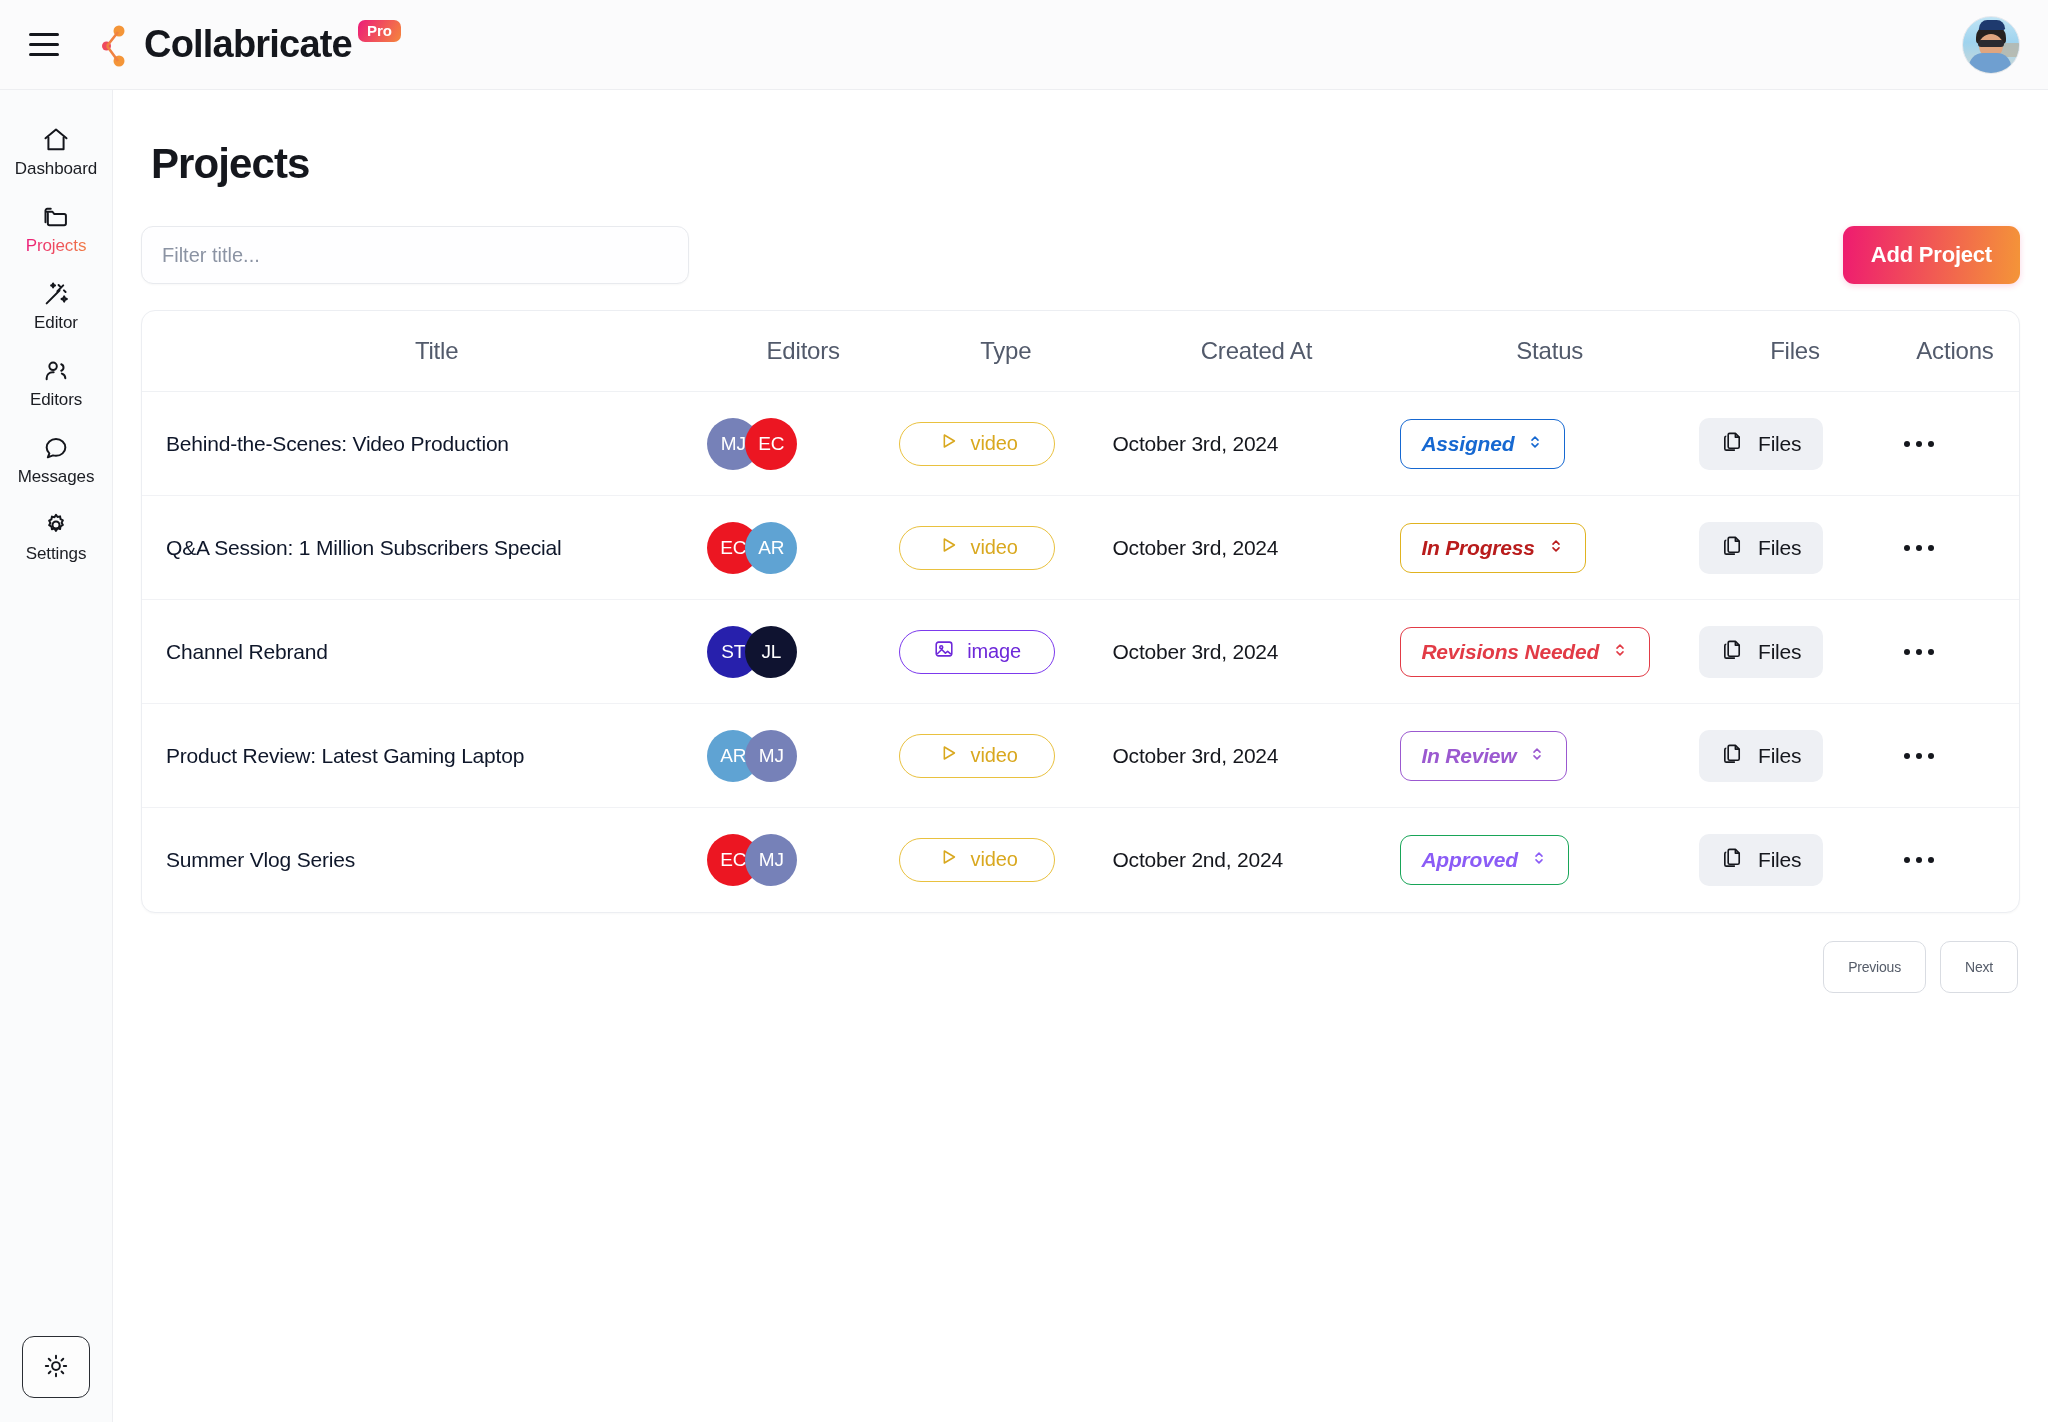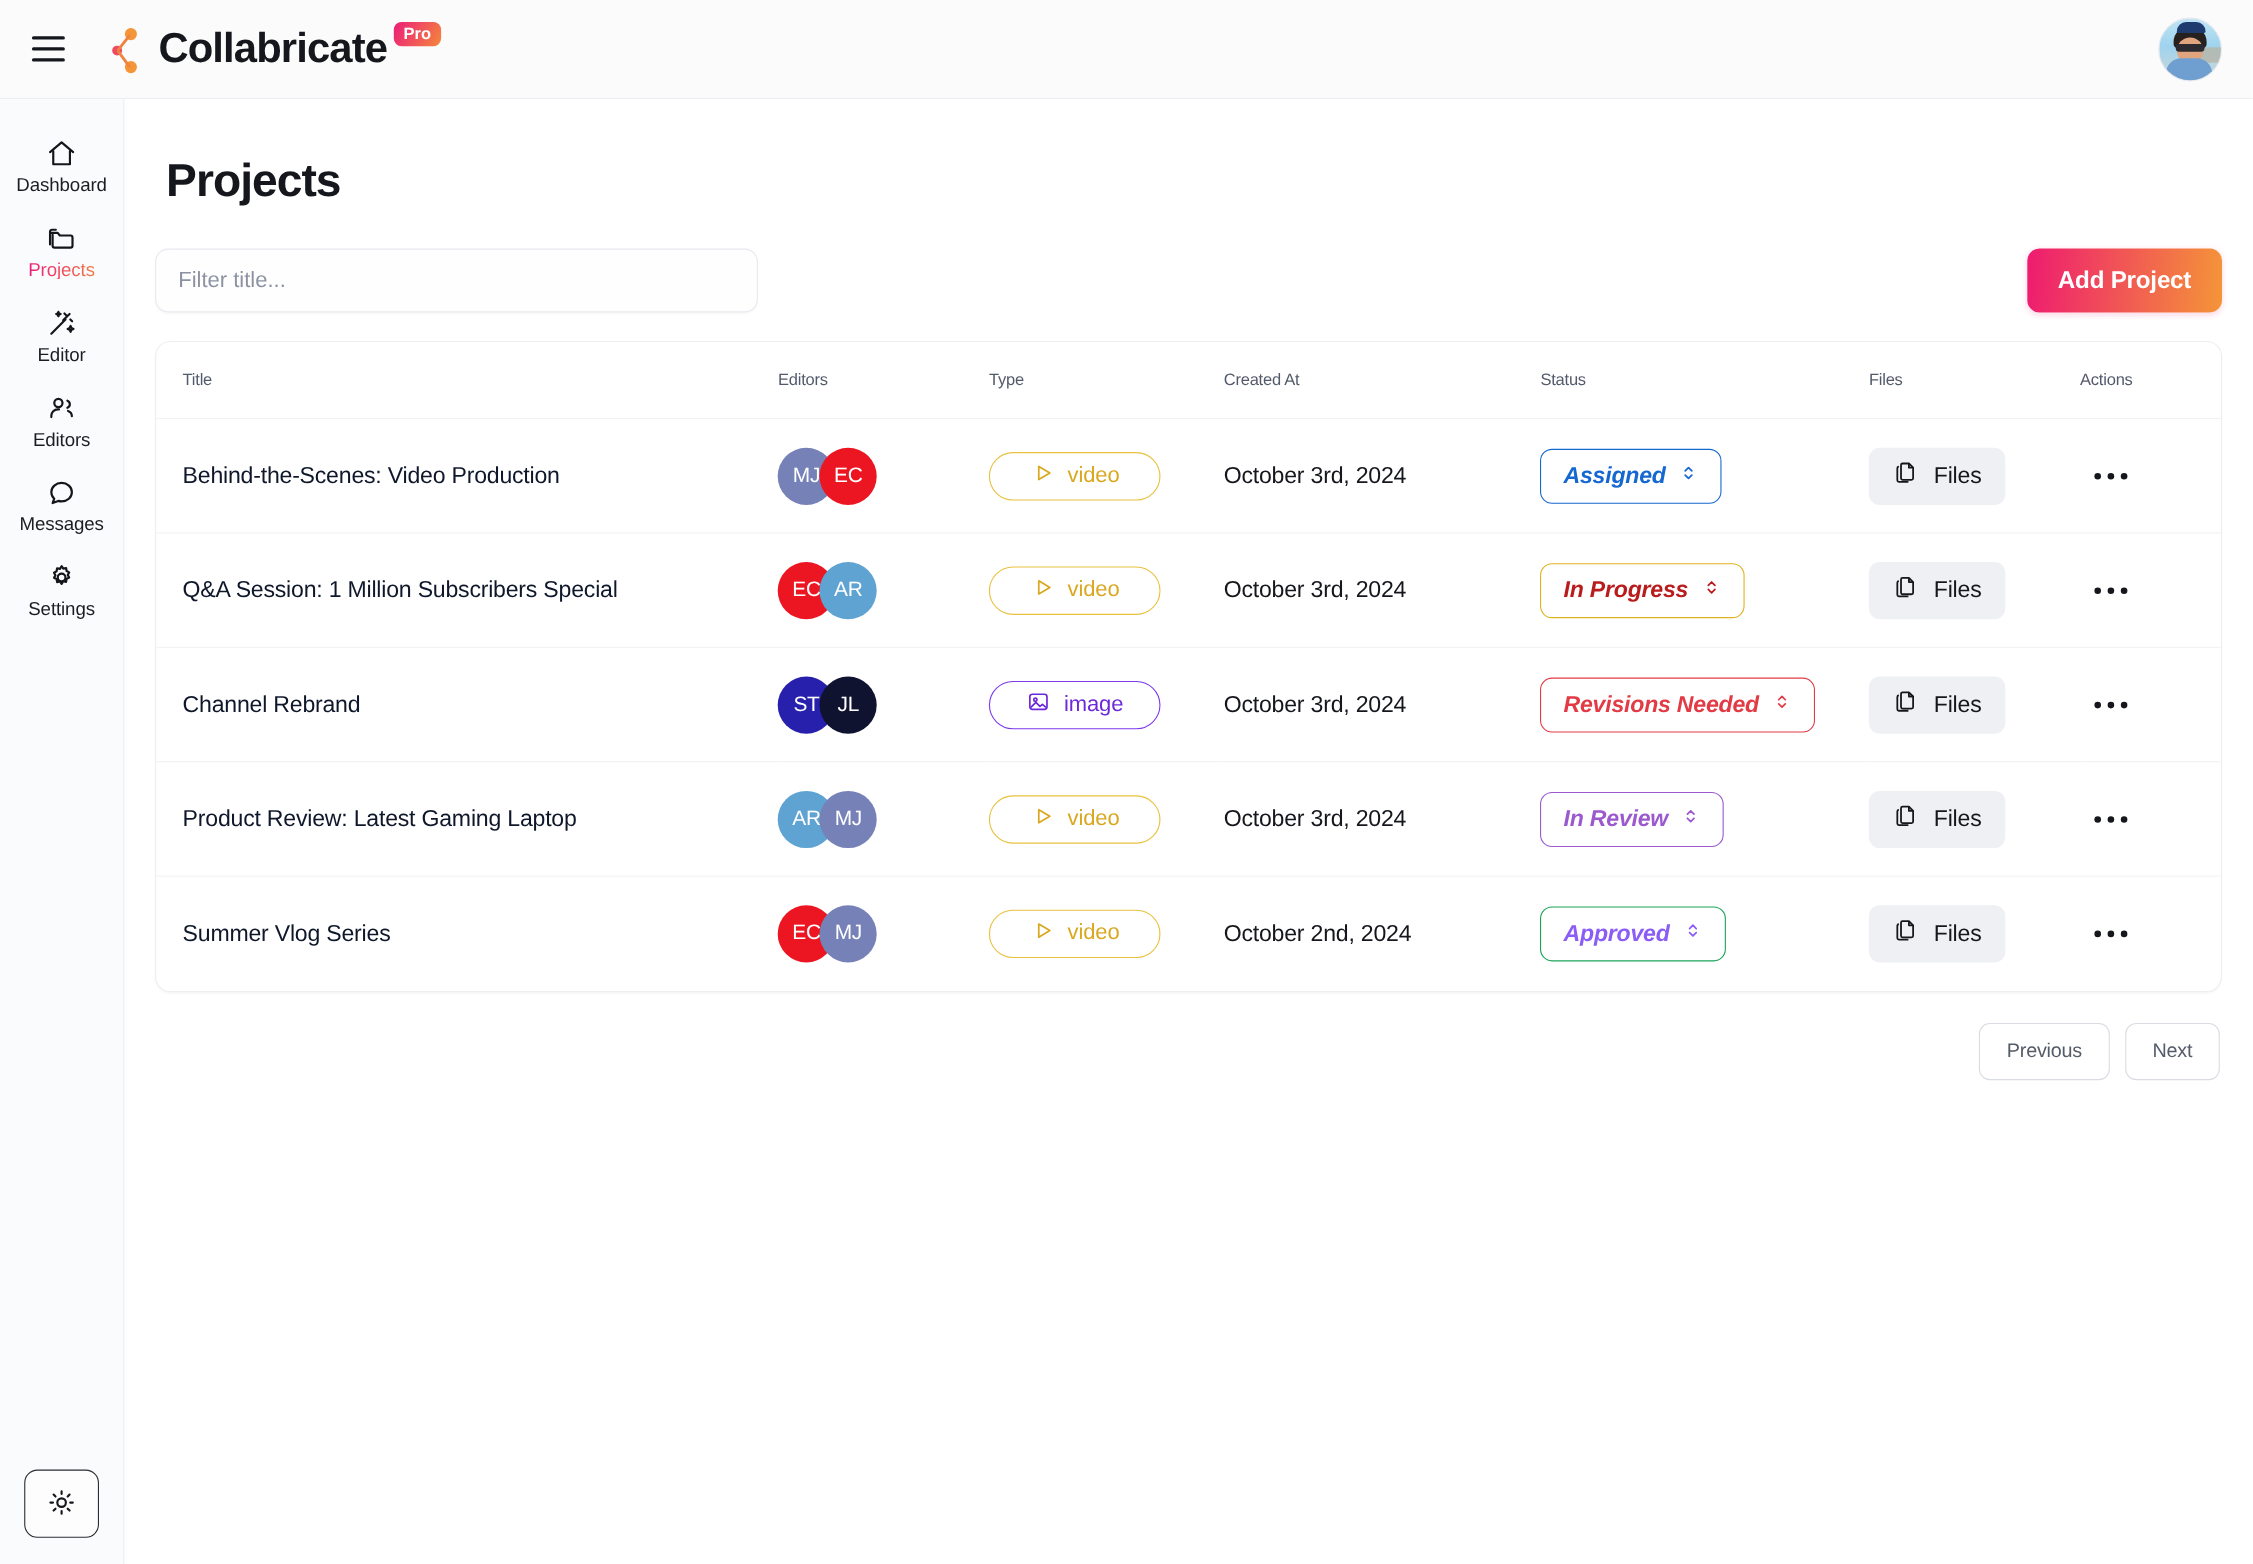--- a/index.html
+++ b/index.html
@@ -104,21 +104,21 @@
 
   
   .table-card {
     margin-top: 26px;
     border: 1px solid #eceef2; border-radius: 14px;
     background: #ffffff; overflow: hidden;
     box-shadow: 0 1px 2px rgba(18,22,40,.03);
   }
   table { width: 100%; border-collapse: collapse; table-layout: fixed; }
   thead th {
-    text-align: left; font-size: 15px; font-weight: 400; color: #525a6b;
+    text-align: center; font-size: 24px; font-weight: 400; color: #525a6b;
     padding: 26px 0 26px 0; border-bottom: 1px solid #eff1f4;
     letter-spacing: -0.2px;
   }
   tbody td { border-bottom: 1px solid #f1f2f5; padding: 0; height: 104px; vertical-align: middle; }
   tbody tr:last-child td { border-bottom: none; }
 
   .c-title   { width: 530px; padding-left: 24px !important; }
   .c-editors { width: 180px; }
   .c-type    { width: 200px; }
   .c-created { width: 270px; }
@@ -171,21 +171,21 @@
     width: 56px; height: 44px; display: inline-flex; align-items: center; justify-content: center;
     gap: 6px; cursor: pointer; background: transparent; border: none;
   }
   .kebab i { width: 6px; height: 6px; border-radius: 50%; background: #15171d; display: block; }
 
   
   .pagination { display: flex; justify-content: flex-end; gap: 14px; margin-top: 28px; padding-right: 2px; }
   .page-btn {
     height: 52px; padding: 0 24px; border-radius: 10px;
     border: 1px solid #d9dce2; background: #ffffff;
-    font-size: 18px; color: #555c69; cursor: pointer; letter-spacing: -0.2px;
+    font-size: 14px; color: #555c69; cursor: pointer; letter-spacing: -0.2px;
     font-family: "Liberation Sans", sans-serif;
   }
 </style>
 </head>
 <body>
 
 <div class="app">
 
   <header class="topbar">
     <div class="hamburger">

